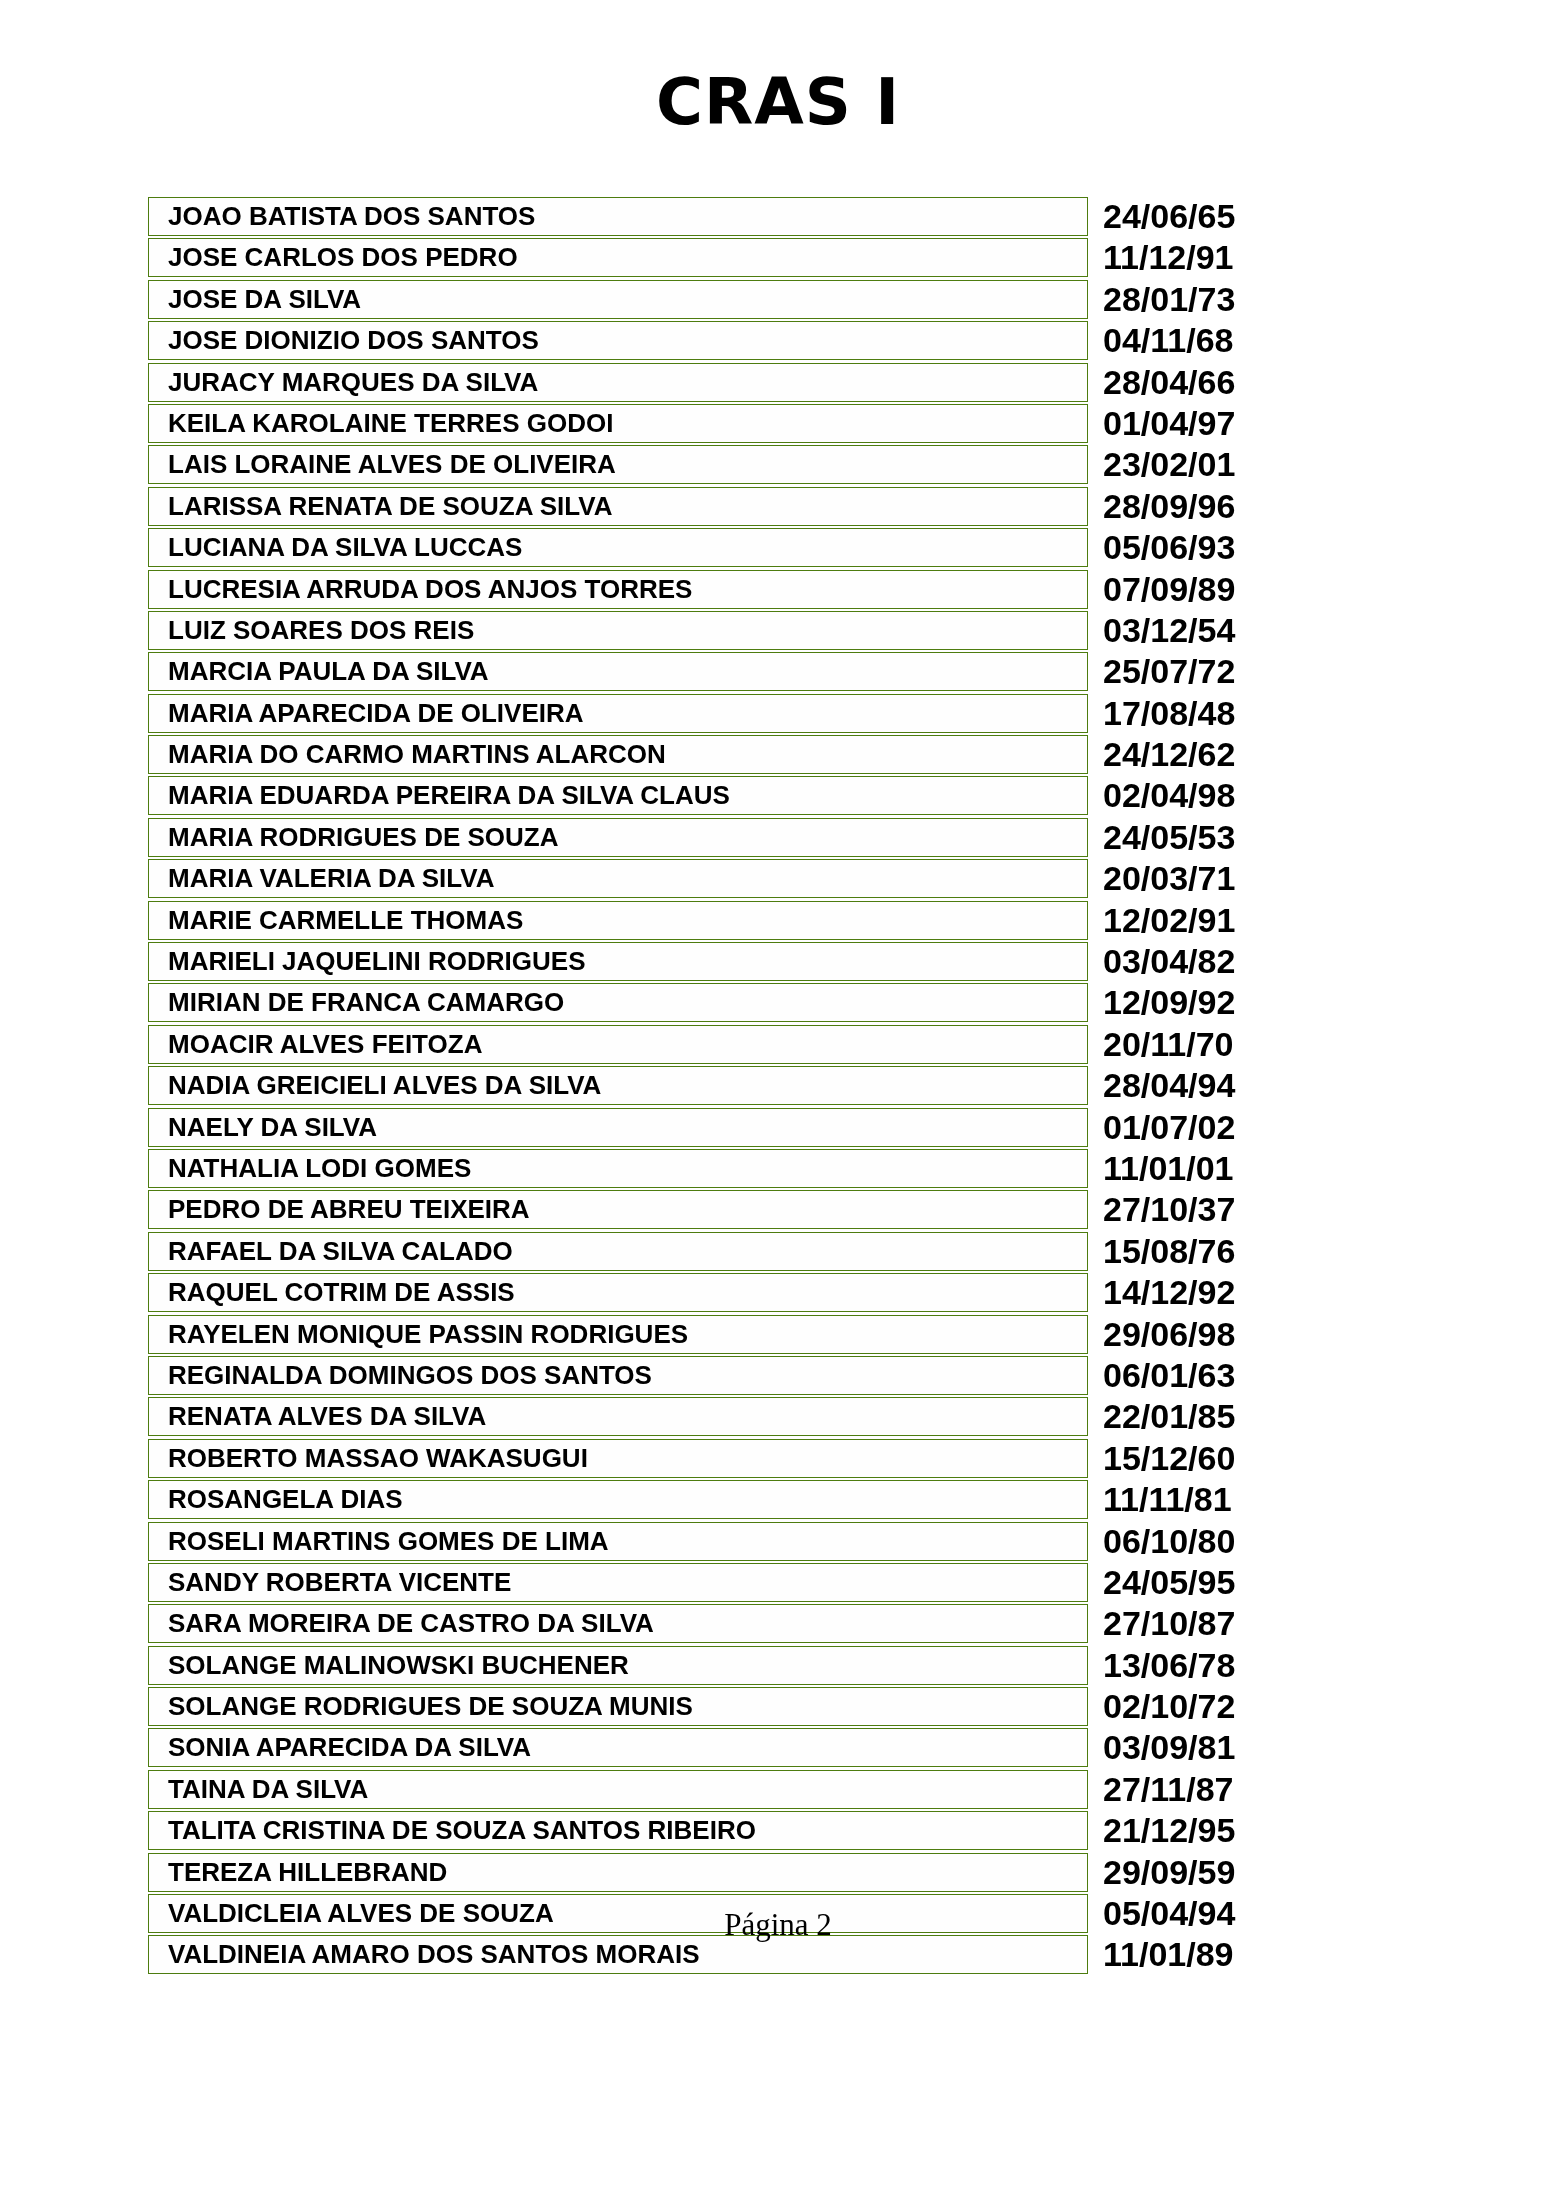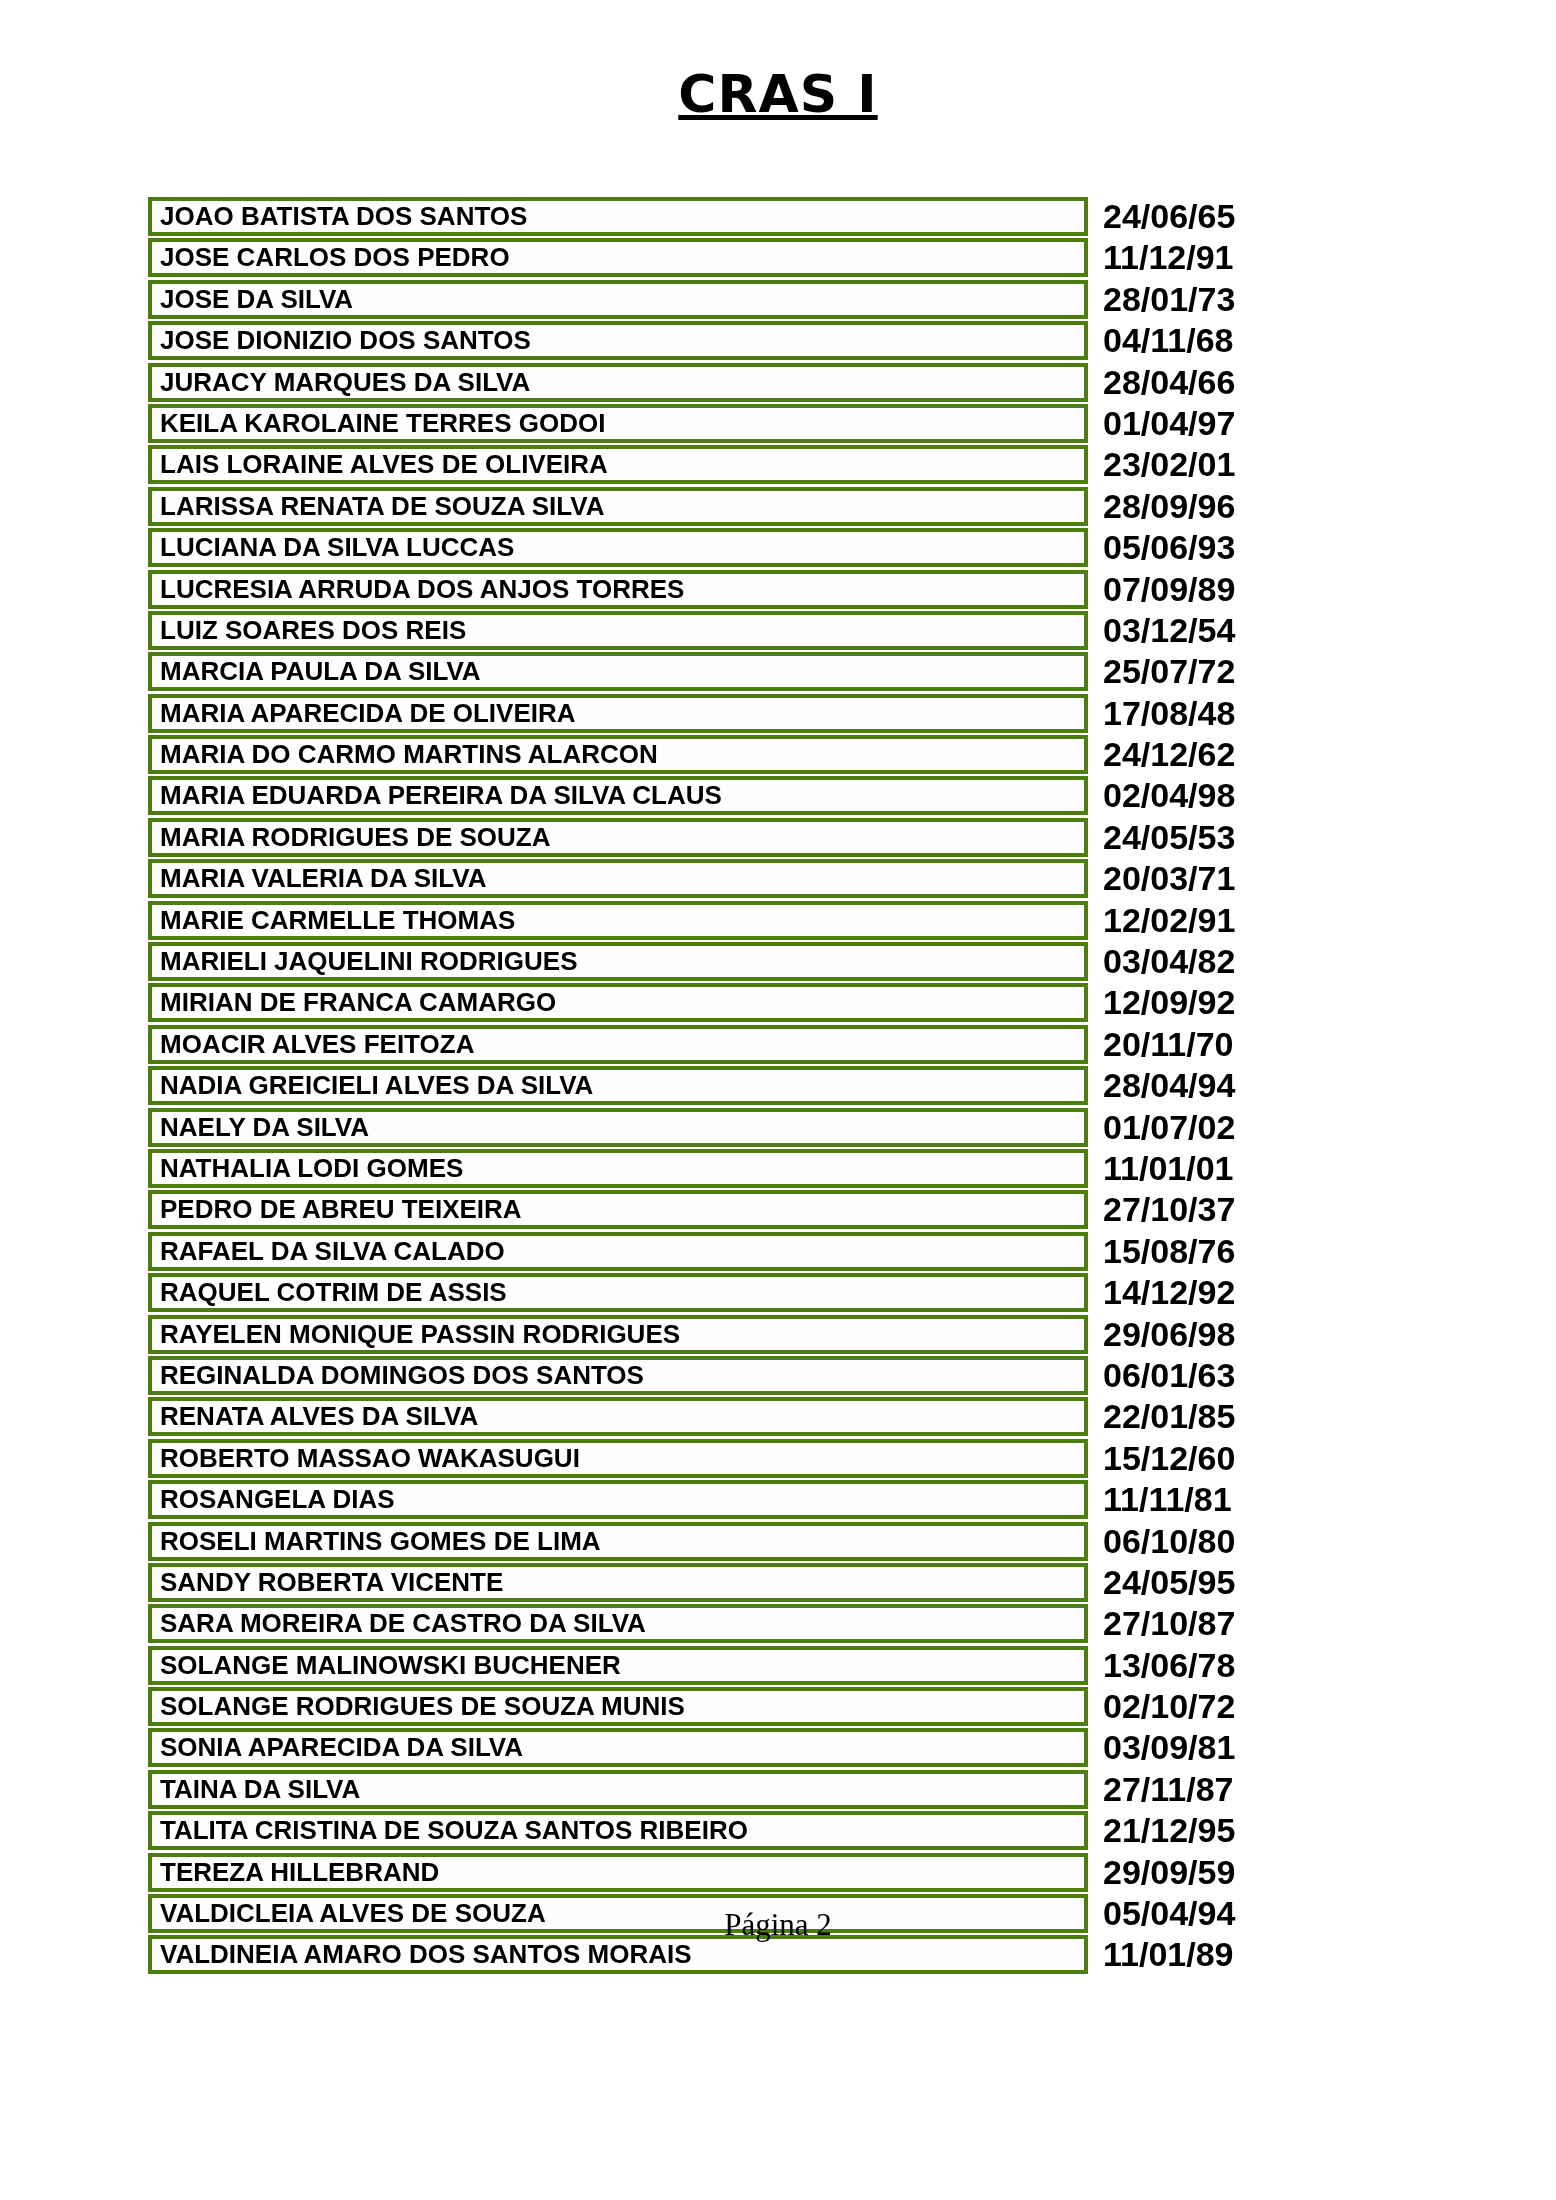--- a/index.html
+++ b/index.html
@@ -14,45 +14,44 @@
   }
   .page-title {
     position: absolute;
     top: 62px;
     left: 0;
     width: 100%;
     margin: 0;
     text-align: center;
     font-family: "DejaVu Sans", sans-serif;
     font-weight: 900;
-    font-size: 52px;
+    font-size: 64px;
     line-height: 1.25;
     letter-spacing: 1px;
-    text-decoration: underline;
   }
   .roster {
     position: absolute;
     left: 148px;
     top: 197px;
     width: 1110px;
   }
   .row {
     display: flex;
     align-items: stretch;
     height: 39px;
     margin-bottom: 2.4px;
   }
   .name-cell {
     width: 940px;
     box-sizing: border-box;
-    border: 4px solid #4d7c0f;
+    border: 1px solid #4d7c0f;
     background: #fefefe;
     display: flex;
     align-items: center;
-    padding: 0 8px;
+    padding: 0 19px;
     font-size: 26px;
     font-weight: bold;
     white-space: nowrap;
     overflow: hidden;
   }
   .date-cell {
     display: flex;
     align-items: center;
     margin-left: 15px;
     font-size: 34px;

